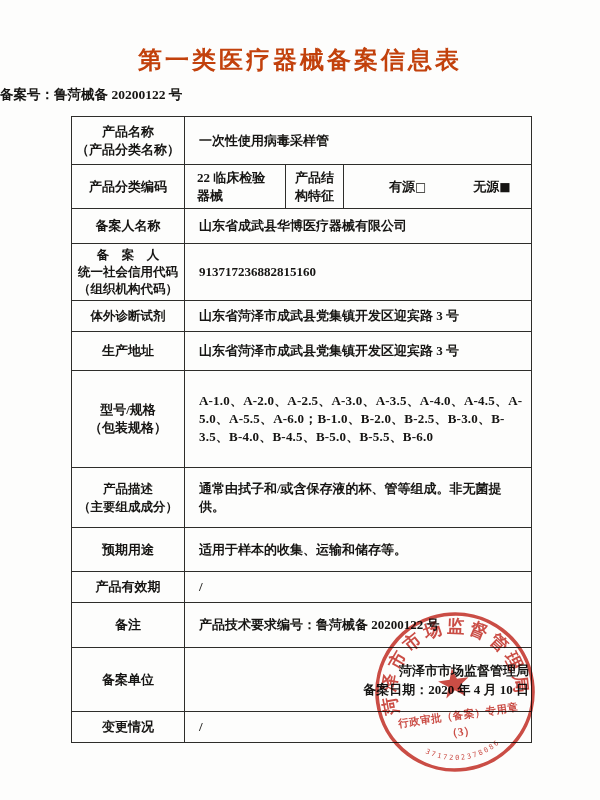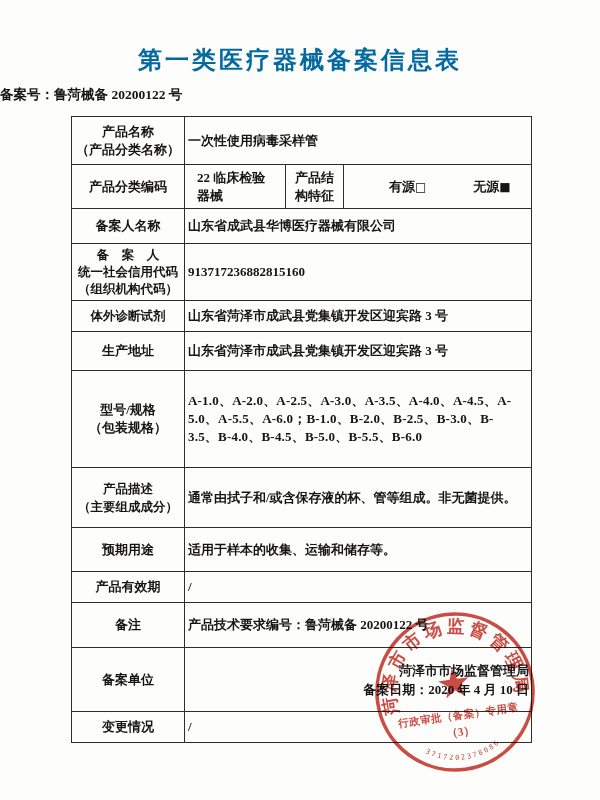--- a/index.html
+++ b/index.html
@@ -15,21 +15,21 @@
     width: 600px; height: 800px;
     overflow: hidden;
     background: #fdfdfc;
   }
   .doc-title {
     margin: 44px 0 0 0;
     text-align: center;
     font-size: 24px;
     font-weight: 700;
     letter-spacing: 3px;
-    color: #0369a1;
+    color: #c2410c;
   }
   .record-no {
     margin: 10px 69px 12px 0;
     text-align: left;
     font-size: 13.5px;
     font-weight: 700;
   }
   table.reg-table {
     margin: 7px 69px 0 71px;
     width: 460px;
@@ -45,21 +45,21 @@
     padding: 2px 6px;
     overflow: hidden;
   }
   .reg-table td.lbl {
     text-align: center;
     font-weight: 700;
     padding: 2px 4px;
   }
   .reg-table td.val {
     text-align: left;
-    padding-left: 3px;
+    padding-left: 14px;
     padding-right: 8px;
   }
   .lbl .sub { display: block; }
   .opts { white-space: nowrap; }
   .opt { margin-right: 11px; margin-left: 36px; }
   .box { font-family: "DejaVu Sans", sans-serif; font-size: 12px; }
   .models { font-size: 12.5px; line-height: 20px; letter-spacing: 0.2px; }
   .unit-cell { position: relative; }
   .unit-lines {
     display: flex; flex-direction: column;

